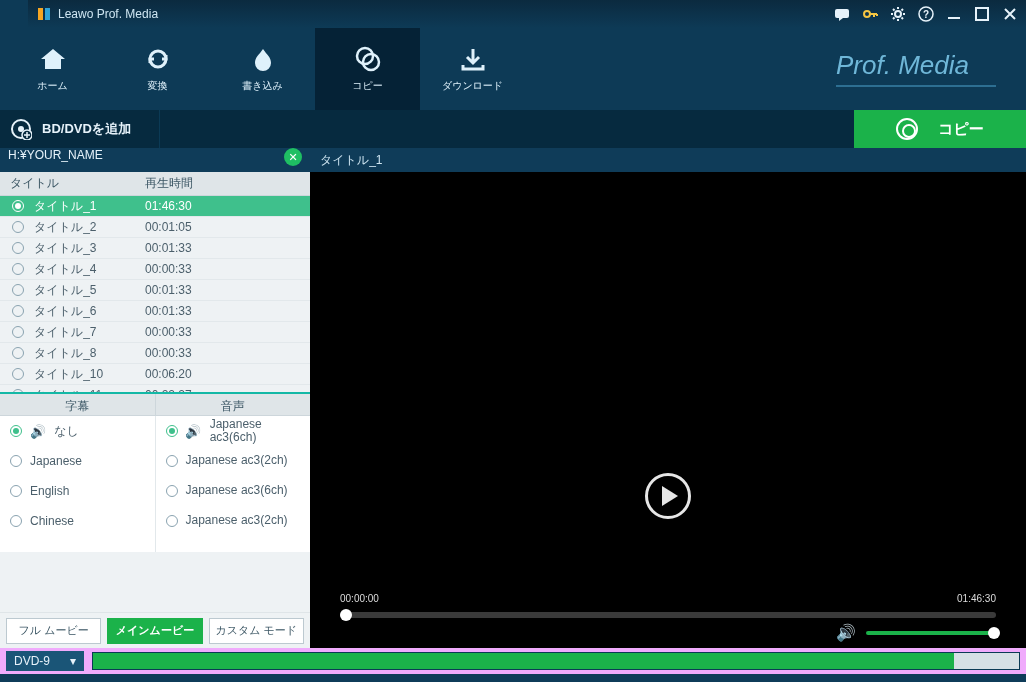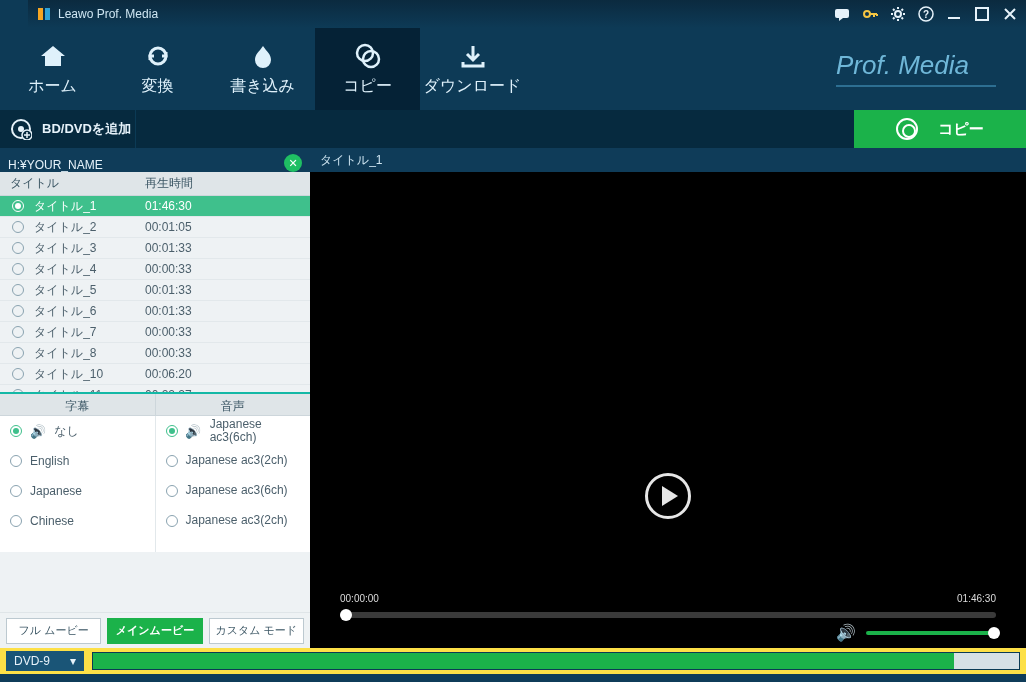--- a/index.html
+++ b/index.html
@@ -4,36 +4,36 @@
 <style>
 * { margin: 0; padding: 0; box-sizing: border-box; font-family: "Segoe UI", Arial, sans-serif; }
 body { width: 1026px; height: 682px; background: #0d3a56; overflow: hidden; }
 
 .titlebar { height: 28px; background: linear-gradient(#0b2a3f,#0d3a56); display: flex; align-items: center; padding: 0 8px; color: #cfe6f2; font-size: 12px; margin-left: 28px; }
 .titlebar .title { margin-left: 6px; flex: 1; }
 .titlebar .ticons { display: flex; gap: 12px; align-items: center; }
 .titlebar .ticon { width: 16px; height: 16px; display: flex; align-items: center; justify-content: center; color: #e6f2fa; cursor: pointer; }
 
 .tabs { height: 82px; display: flex; align-items: center; background: linear-gradient(#0d3a56,#0d3a56); color: #dff1fb; position: relative; }
-.tab { width: 105px; height: 82px; display: flex; flex-direction: column; align-items: center; justify-content: center; gap: 6px; font-size: 16px; cursor: pointer; }
+.tab { width: 105px; height: 82px; display: flex; flex-direction: column; align-items: center; justify-content: center; gap: 6px; font-size: 10px; cursor: pointer; }
 .tab.active { background: #052236; }
 .tab .ticon { width: 28px; height: 28px; }
 .brand { position: absolute; right: 30px; top: 22px; font-style: italic; font-family: "Brush Script MT", cursive; color: #6fb7d8; font-size: 26px; }
 .brand .underline { display:block; width:160px; height:2px; background:#2d6f92; margin-top:4px; }
 
 .toolbar { height: 38px; display: flex; align-items: center; background: #062a3f; color: #e6f2fa; }
-.addbtn { height: 38px; display: flex; align-items: center; padding: 0 4px 0 10px; gap: 10px; border-right: 1px solid #0b3a55; cursor: pointer; font-size: 13px; font-weight: 600; }
+.addbtn { height: 38px; display: flex; align-items: center; padding: 0 28px 0 10px; gap: 10px; border-right: 1px solid #0b3a55; cursor: pointer; font-size: 13px; font-weight: 600; }
 .toolbar-spacer { flex: 1; }
 .copybtn { height: 38px; width: 172px; background: #1bb24a; display: flex; align-items: center; justify-content: center; gap: 20px; color: #fff; font-size: 15px; font-weight: 700; cursor: pointer; }
 .copybtn .cicon { width: 22px; height:22px; border: 2px solid #fff; border-radius: 50%; position: relative; }
 .copybtn .cicon::after { content:""; position:absolute; width:10px; height:10px; border:2px solid #fff; border-radius:50%; left:4px; top:4px; }
 
 .main { height: 500px; display: flex; }
 .leftpane { width: 310px; display: flex; flex-direction: column; background: #eef2f4; }
-.source { height: 24px; background: #0f3c59; color: #e6f2fa; display: flex; align-items: flex-end; padding: 0 8px; font-size: 12px; }
+.source { height: 24px; background: #0f3c59; color: #e6f2fa; display: flex; align-items: flex-start; padding: 0 8px; font-size: 12px; }
 .source .close { margin-left: auto; width: 18px; height: 18px; border-radius: 50%; background: #1fbf63; color: #fff; display: flex; align-items: center; justify-content: center; font-size: 11px; cursor: pointer; }
 
 .titlehdr { height: 24px; background: #dfe5e8; display: flex; align-items: center; font-size: 12px; color: #3a5563; border-bottom: 1px solid #cdd6db; }
 .titlehdr .c1 { width: 145px; padding-left: 10px; }
 .titlehdr .c2 { flex: 1; }
 
 .titlelist { height: 196px; overflow: hidden; background: #eef2f4; }
 .trow { height: 21px; display: flex; align-items: center; font-size: 12px; color: #4b5f6b; border-bottom: 1px solid #e2e8eb; }
 .trow.sel { background: #3fc08c; color: #fff; }
 .trow .radio { width: 12px; height: 12px; border: 1px solid #8aa3b0; border-radius: 50%; margin: 0 10px 0 12px; position: relative; }
@@ -66,21 +66,21 @@
 .playbtn { position: absolute; left: 50%; top: 68%; transform: translate(-50%,-50%); width: 46px; height: 46px; border: 3px solid #e6e6e6; border-radius: 50%; cursor: pointer; display: flex; align-items: center; justify-content: center; }
 .playbtn::after { content:""; border-left: 16px solid #e6e6e6; border-top: 10px solid transparent; border-bottom: 10px solid transparent; margin-left: 4px; }
 .timebar { position: absolute; left: 30px; right: 30px; bottom: 44px; display: flex; justify-content: space-between; color: #dcdcdc; font-size: 10px; }
 .seek { position: absolute; left: 30px; right: 30px; bottom: 30px; height: 6px; background: #3a3a3a; border-radius: 3px; }
 .seek .knob { position: absolute; left: 0; top: -3px; width: 12px; height: 12px; background: #fff; border-radius: 50%; }
 .volrow { position: absolute; right: 30px; bottom: 6px; display: flex; align-items: center; gap: 10px; }
 .volicon { color: #e6e6e6; font-size: 16px; }
 .volbar { width: 130px; height: 4px; background: #1bb24a; position: relative; border-radius:2px; }
 .volbar .knob { position:absolute; right:-4px; top:-4px; width:12px; height:12px; background:#fff; border-radius:50%; }
 
-.bottombar { height: 26px; display: flex; align-items: center; background: #fde047; padding: 0 6px; gap: 8px; }
+.bottombar { height: 26px; display: flex; align-items: center; background: #f0abfc; padding: 0 6px; gap: 8px; }
 .discsel { height: 20px; width: 78px; background: #1a5577; color: #e6f2fa; font-size: 12px; display: flex; align-items: center; padding: 0 8px; justify-content: space-between; cursor: pointer; }
 .sizebar { flex: 1; height: 18px; background: #d6e0e5; position: relative; border:1px solid #0b3a55; }
 .sizebar .fill { position: absolute; left:0; top:0; bottom:0; width: 93%; background: #1bb24a; }
 .sizebar .label { position: absolute; left:50%; top:50%; transform:translate(-50%,-50%); font-size: 11px; color: #05354e; margin-top: 36px; }
 
 .status { height: 30px; background: #0f3c59; color: #cfe6f2; font-size: 12px; display: flex; align-items: center; padding: 0 10px; }
 
 svg { display:block; }
 </style>
 </head>
@@ -259,25 +259,25 @@
     </div>
     <div class="sublists">
       <div class="sublist" id="sublist">
           <div class="srow sel">
             <span class="radio"></span>
             <span class="spk">🔊</span>
             <span>なし</span>
           </div>
           <div class="srow">
             <span class="radio"></span>
+            <span>Japanese</span>
+          </div>
+          <div class="srow">
+            <span class="radio"></span>
             <span>English</span>
-          </div>
-          <div class="srow">
-            <span class="radio"></span>
-            <span>Japanese</span>
           </div>
           <div class="srow">
             <span class="radio"></span>
             <span>Chinese</span>
           </div>
         </div>
       <div class="sublist" id="audiolist">
           <div class="srow sel">
             <span class="radio"></span>
             <span class="spk">🔊</span>

